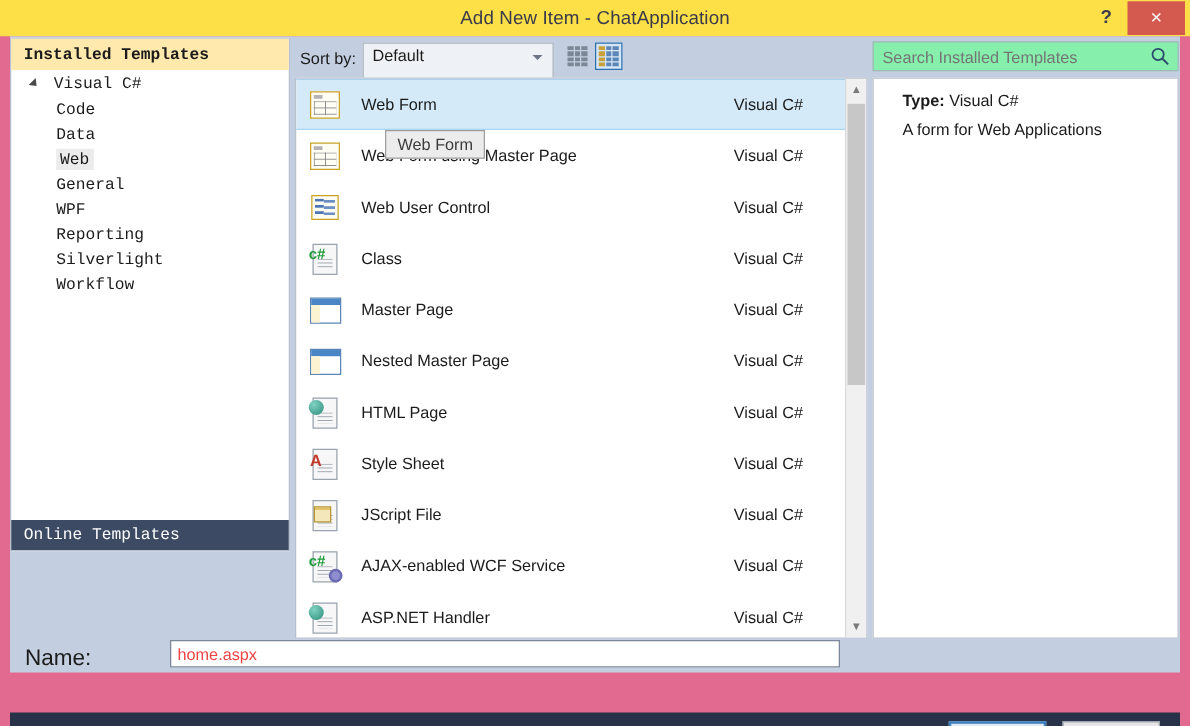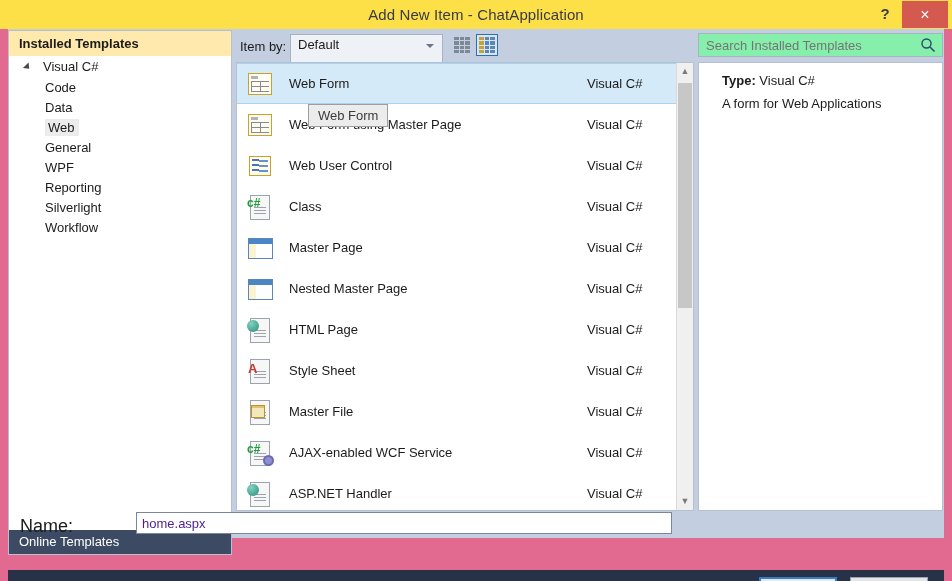--- a/index.html
+++ b/index.html
@@ -53,24 +53,25 @@
   
   .body-area {
     position: absolute; left: 8px; top: 29px;
     width: 936px; height: 509px;
     background: #c3cfe0;
   }
 
   
   .tree-panel {
     position: absolute; left: 0px; top: 1px;
-    width: 224px; height: 525px;
+    width: 224px; height: 411px;
     background: #ffffff;
     border: 1px solid #b7c0ce;
     box-sizing: border-box;
+    font-family: Liberation Mono, monospace;
   }
   .tree-header {
     position: absolute; left: 0; top: 0;
     width: 100%; height: 25px;
     background: #ffe9ad;
     line-height: 25px;
     padding-left: 10px;
     box-sizing: border-box;
     font-size: 13px; font-weight: bold;
     color: #1b1b1b;
@@ -364,21 +365,21 @@
     font-size: 18px; color: #1b1b1b;
   }
   .name-input {
     position: absolute; left: 128px; top: 0;
     width: 536px; height: 22px;
     background: #ffffff;
     border: 1px solid #7a8699;
     box-sizing: border-box;
     padding-left: 5px;
     font-family: "Liberation Sans", sans-serif;
-    font-size: 13px; color: #4c1d95;
+    font-size: 13px; color: #ef4444;
     outline: none;
   }
 
   
   .footer {
     position: absolute; left: 8px; top: 538px;
     width: 936px; height: 35px;
     background: #273248;
     margin-top: 32px;
   }
@@ -437,21 +438,21 @@
         <div class="tree-child"><span class="lbl">WPF</span></div>
         <div class="tree-child"><span class="lbl">Reporting</span></div>
         <div class="tree-child"><span class="lbl">Silverlight</span></div>
         <div class="tree-child"><span class="lbl">Workflow</span></div>
       </div>
       <div class="tree-online">Online Templates</div>
     </div>
 
     <div class="center-col">
       <div class="toolbar">
-        <div class="sortby-label">Item by:</div>
+        <div class="sortby-label">Sort by:</div>
         <div class="sort-select">
           <span>Default</span>
           <span class="sort-arrow"></span>
         </div>
         <div class="viewbtn small">
           <div class="grid-ico">
             <i></i>
               <i></i>
               <i></i>
               <i></i>
@@ -551,21 +552,21 @@
               </div>
             <div class="tmpl-name">Style Sheet</div>
             <div class="tmpl-lang">Visual C#</div>
           </div>
 
           <div class="tmpl-row">
             <div class="tmpl-ico">
                 <span class="ic-doc"></span>
                 <span class="ic-js"></span>
               </div>
-            <div class="tmpl-name">Master File</div>
+            <div class="tmpl-name">JScript File</div>
             <div class="tmpl-lang">Visual C#</div>
           </div>
 
           <div class="tmpl-row">
             <div class="tmpl-ico">
                 <span class="ic-doc"></span>
                 <span class="ic-cs">c#</span>
                 <span class="ic-gear"></span>
               </div>
             <div class="tmpl-name">AJAX-enabled WCF Service</div>

